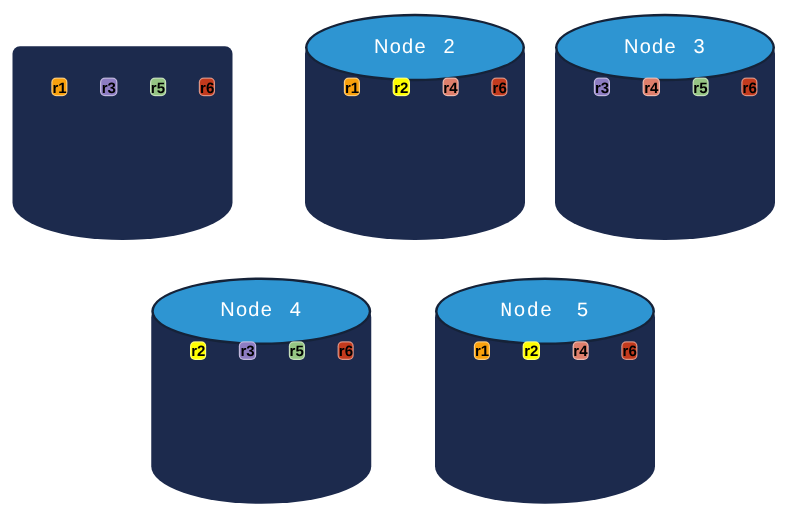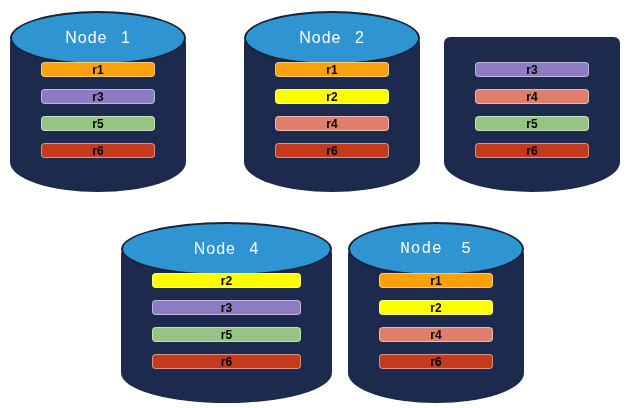--- a/index.html
+++ b/index.html
@@ -47,52 +47,49 @@
     letter-spacing: 1px;
     word-spacing: 8px;
     white-space: pre;
   }
   .bars {
     position: absolute;
     top: 56px;
     left: 31px;
     right: 31px;
     display: flex;
-    flex-direction: column;
-    gap: 12px;
+    flex-direction: row;
+    gap: 26px;
   }
   .bar {
     height: 15px;
     border-radius: 4px;
     border: 1px solid rgba(255,255,255,0.45);
     box-sizing: border-box;
     display: flex;
     align-items: center;
     justify-content: center;
     color: #000000;
     font-weight: bold;
     font-size: 12px;
     line-height: 1;
   }
   
   .pos-0 { left: 10px;  top: 6px;   }
   .pos-1 { left: 228px; top: 6px; margin-left: 16px;   }
   .pos-2 { left: 444px; top: 6px;   }
-  .pos-3 { left: 121px; top: 217px; padding-left: 35px; }
+  .pos-3 { left: 121px; top: 217px; }
   .pos-4 { left: 348px; top: 217px; }
 </style>
 </head>
 <body>
 
 <div id="canvas">
   <div class="cylinder pos-0">
     <div class="cyl-body" style="background: rgb(28, 42, 77);"></div>
-    <div class="cyl-top" style="background: rgb(46, 149, 210); border-color: rgb(21, 34, 56);">
-      <span class="cyl-title">Node 1</span>
-    </div>
     <div class="bars">
         <div class="bar" style="background: rgb(249, 160, 12); color: rgb(0, 0, 0);">r1</div>
         <div class="bar" style="background: rgb(141, 124, 194); color: rgb(0, 0, 0);">r3</div>
         <div class="bar" style="background: rgb(149, 197, 131); color: rgb(0, 0, 0);">r5</div>
         <div class="bar" style="background: rgb(195, 58, 29); color: rgb(0, 0, 0);">r6</div>
       </div>
   </div>
 
   <div class="cylinder pos-1">
     <div class="cyl-body" style="background: rgb(28, 42, 77);"></div>
@@ -102,20 +99,23 @@
     <div class="bars">
         <div class="bar" style="background: rgb(249, 160, 12); color: rgb(0, 0, 0);">r1</div>
         <div class="bar" style="background: rgb(254, 254, 0); color: rgb(0, 0, 0);">r2</div>
         <div class="bar" style="background: rgb(222, 126, 107); color: rgb(0, 0, 0);">r4</div>
         <div class="bar" style="background: rgb(195, 58, 29); color: rgb(0, 0, 0);">r6</div>
       </div>
   </div>
 
   <div class="cylinder pos-2">
     <div class="cyl-body" style="background: rgb(28, 42, 77);"></div>
+    <div class="cyl-top" style="background: rgb(46, 149, 210); border-color: rgb(21, 34, 56);">
+      <span class="cyl-title">Node 3</span>
+    </div>
     <div class="bars">
         <div class="bar" style="background: rgb(141, 124, 194); color: rgb(0, 0, 0);">r3</div>
         <div class="bar" style="background: rgb(222, 126, 107); color: rgb(0, 0, 0);">r4</div>
         <div class="bar" style="background: rgb(149, 197, 131); color: rgb(0, 0, 0);">r5</div>
         <div class="bar" style="background: rgb(195, 58, 29); color: rgb(0, 0, 0);">r6</div>
       </div>
   </div>
 
   <div class="cylinder pos-3">
     <div class="cyl-body" style="background: rgb(28, 42, 77);"></div>

